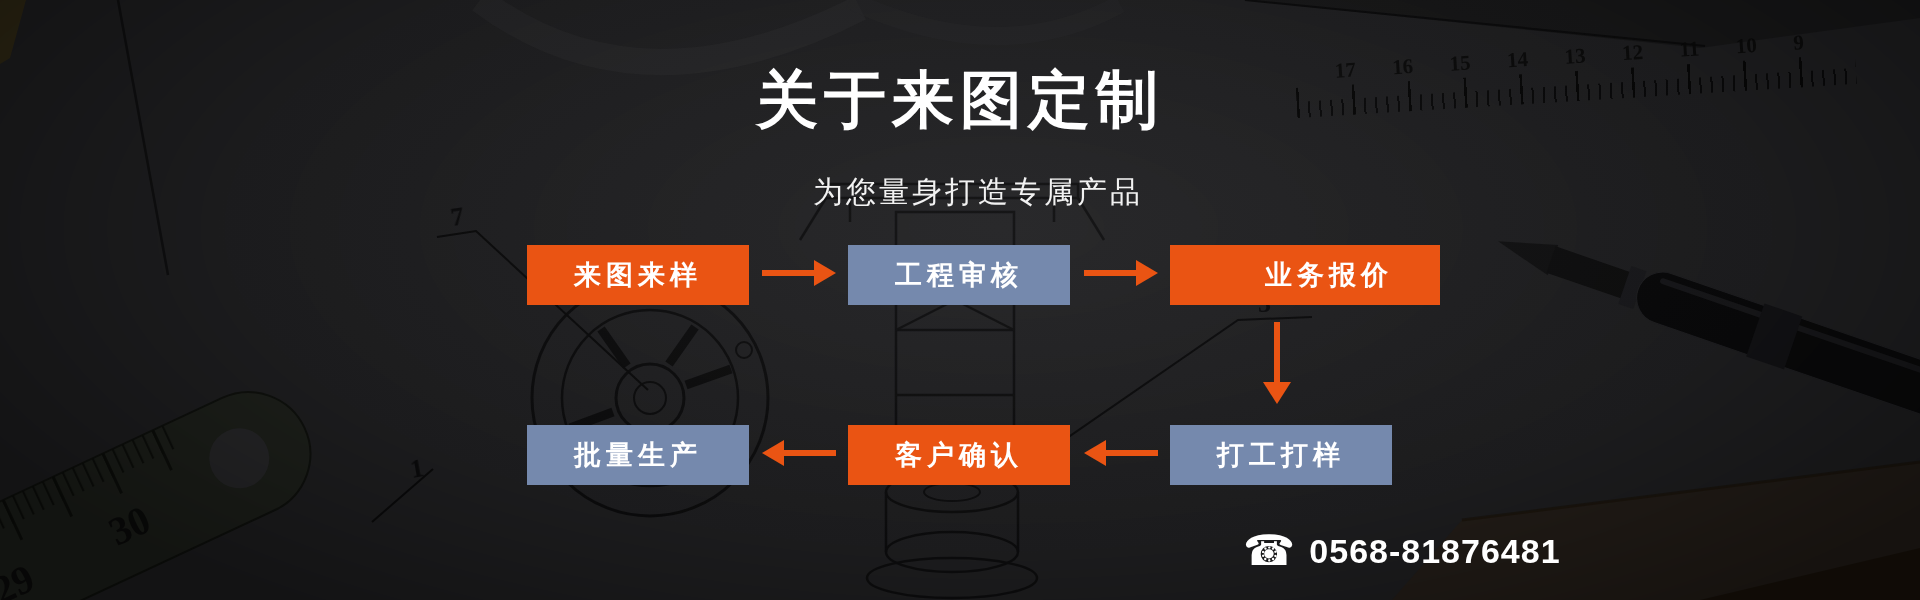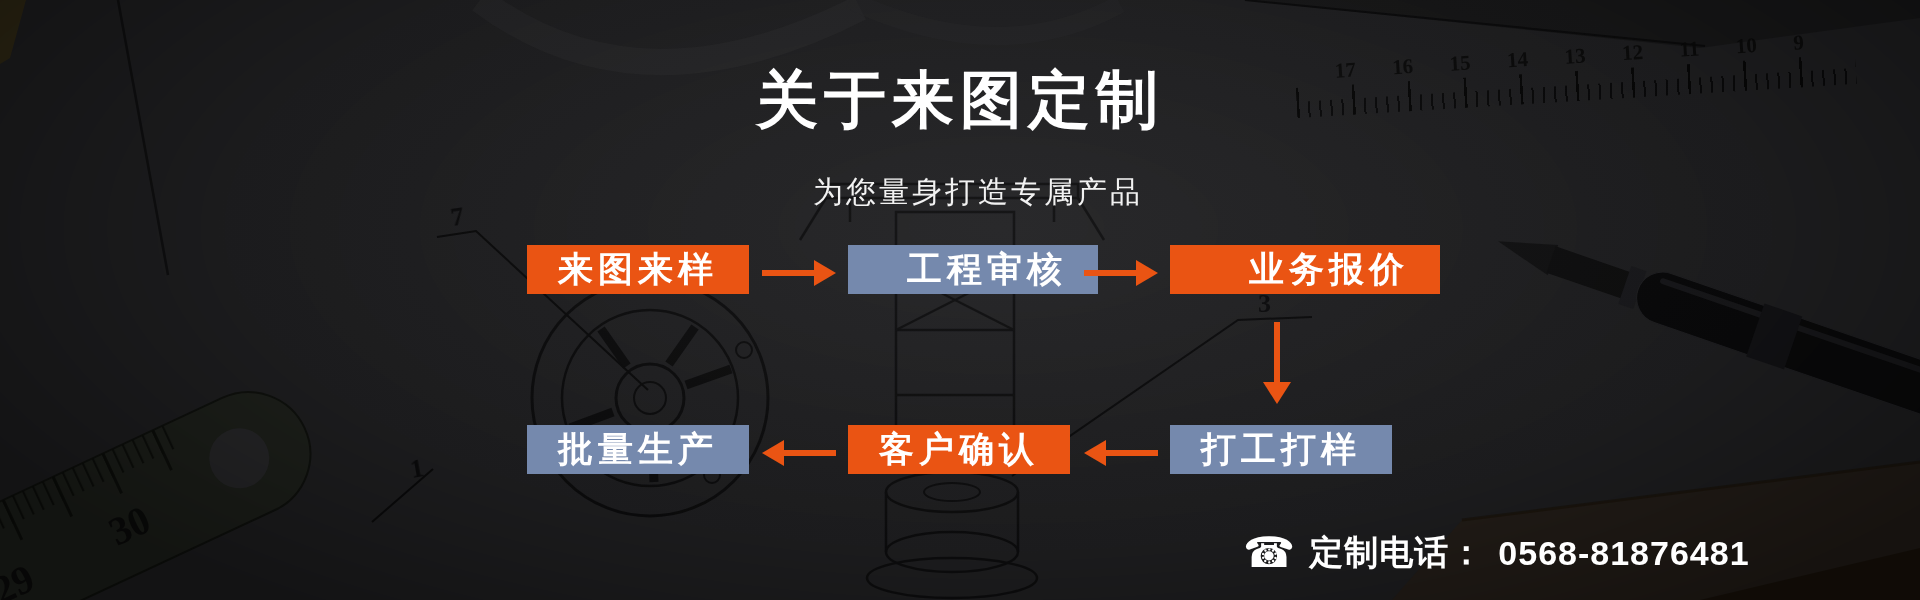--- a/index.html
+++ b/index.html
@@ -34,22 +34,22 @@
   }
   .title{
     position:absolute;left:0;top:58px;width:100%;text-align:center;
     font-size:62px;font-weight:700;color:#ffffff;letter-spacing:6px;margin:0;
   }
   .subtitle{
     position:absolute;left:0;top:154px;width:100%;text-align:center;
     font-size:30px;font-weight:400;color:#f2f2f2;letter-spacing:3px;margin:18px;
   }
   .step{
-    position:absolute;width:222px;height:49px;display:flex;align-items:center;justify-content:center;
-    font-size:35px;font-weight:700;color:#fff;letter-spacing:5px;z-index:3;
+    position:absolute;width:222px;height:60px;display:flex;align-items:center;justify-content:center;
+    font-size:27px;font-weight:700;color:#fff;letter-spacing:5px;z-index:3;
   }
   .step.orange{background:var(--accent);}
   .step.blue{background:var(--steel);}
   .arrow{position:absolute;display:flex;align-items:center;z-index:3;}
   .arrow .shaft{width:52px;height:6px;background:var(--accent);}
   .arrow .head{width:0;height:0;border-top:13px solid transparent;border-bottom:13px solid transparent;}
   .arrow.right .head{border-left:22px solid var(--accent);}
   .arrow.left .head{border-right:22px solid var(--accent);border-left:none;}
   .arrow.down{flex-direction:column;align-items:center;}
   .arrow.down .shaft{width:6px;height:60px;}
@@ -177,21 +177,21 @@
   <div class="vignette"></div>
 
   <h1 class="title">关于来图定制</h1>
   <p class="subtitle">为您量身打造专属产品</p>
 
   <div class="step orange" style="left:527px;top:245px;">来图来样</div>
   <div class="arrow right" style="left:762px;top:260px;">
     <div class="shaft"></div>
       <div class="head"></div>
   </div>
-  <div class="step blue" style="left:848px;top:245px;padding-left:28px;">工程审核</div>
+  <div class="step blue" style="left:848px;top:245px;">工程审核</div>
   <div class="arrow right" style="left:1084px;top:260px;">
     <div class="shaft"></div>
       <div class="head"></div>
   </div>
   <div class="step orange" style="left:1170px;top:245px;padding-left:48px;">业务报价</div>
 
   <div class="arrow down" style="left:1263px;top:322px;width:28px;">
     <div class="shaft"></div>
       <div class="head"></div>
   </div>
@@ -203,17 +203,16 @@
   </div>
   <div class="step orange" style="left:848px;top:425px;">客户确认</div>
   <div class="arrow left" style="left:1084px;top:440px;">
     <div class="head"></div>
       <div class="shaft"></div>
   </div>
   <div class="step blue" style="left:1170px;top:425px;">打工打样</div>
 
   <div class="contact">
     <span class="phone-icon">☎</span>
-    <span class="label">定制电话：</span>
     <span class="number">0568-81876481</span>
   </div>
 
 </div>
 
 </body></html>

